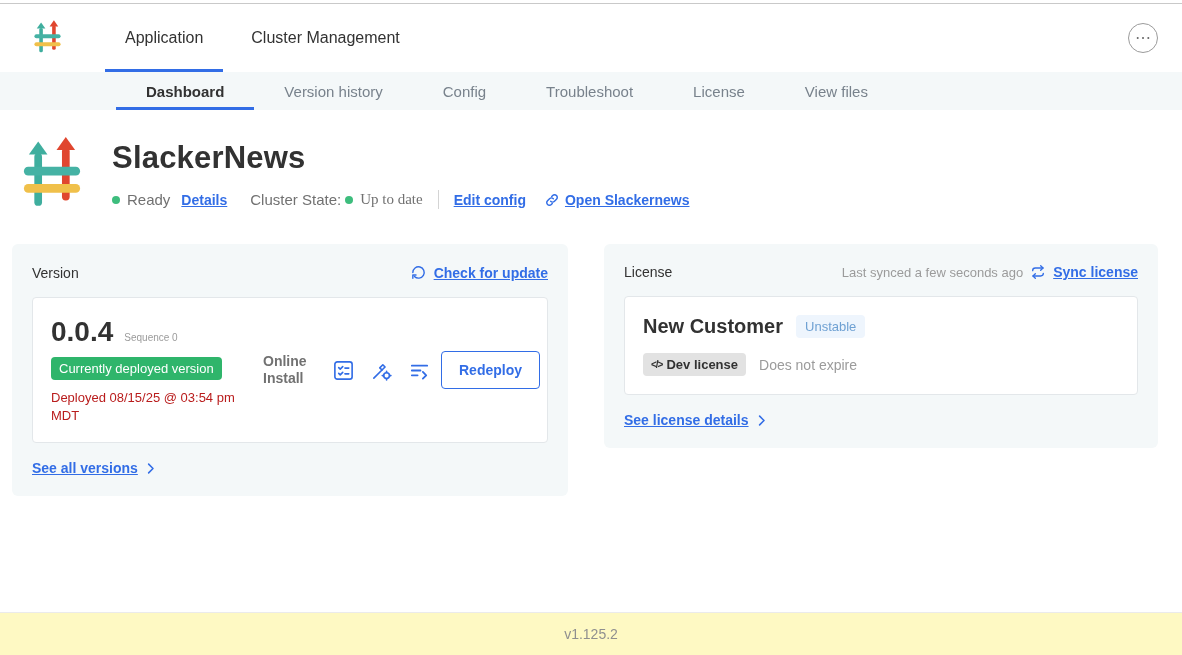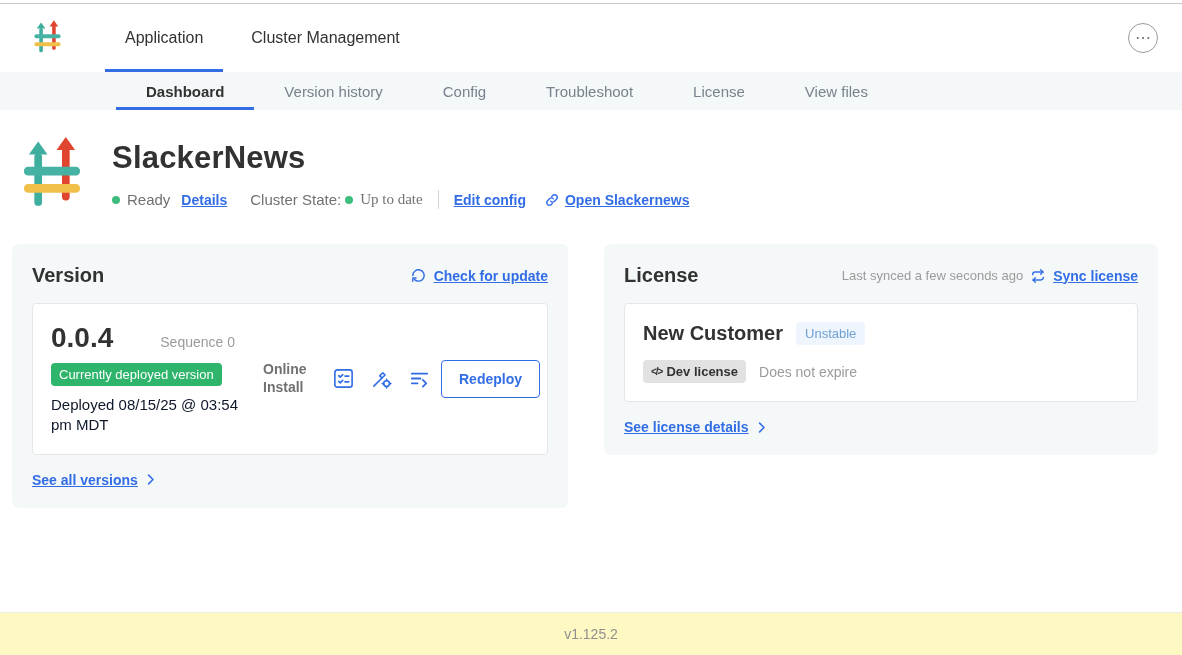--- a/index.html
+++ b/index.html
@@ -42,32 +42,32 @@
   .v-divider { width: 1px; height: 19px; background: #d4d4d4; margin-right: 15px; }
   .editconfig-lnk { margin-right: 18px; }
   .openapp-icon { margin-right: 5px; display: flex; }
 
   
   .cards { display: flex; gap: 36px; padding: 30px 24px 0 12px; align-items: flex-start; }
   .card { background: #f4f8f9; border-radius: 6px; padding: 20px; }
   .card.version { width: 556px; }
   .card.license { width: 554px; }
   .card-head { display: flex; align-items: center; margin-bottom: 16px; }
-  .card-title { font-size: 20px; font-weight: bold; }
+  .card-title { font-size: 14px; font-weight: normal; }
   .card-head-right { margin-left: auto; display: flex; align-items: center; gap: 7px; }
   .muted { color: #9b9b9b; font-size: 13px; }
   .inner { background: #fff; border: 1px solid #e3e7ea; border-radius: 4px; padding: 18px; }
 
   .version-inner { display: flex; align-items: center; }
   .ver-info { width: 212px; flex: 0 0 auto; }
   .ver-row { display: flex; align-items: baseline; gap: 11px; }
   .ver-num { font-size: 28px; font-weight: bold; }
-  .seq { font-size: 14px; color: #9b9b9b; margin-left: 36px; }
+  .seq { font-size: 10px; color: #9b9b9b; }
   .deployed-badge { display: inline-block; margin-top: 9px; background: #2fb56b; color: #fff; font-size: 13px; padding: 4px 8px; border-radius: 4px; }
-  .deployed-at { margin-top: 9px; font-size: 15px; color: #0f172a; width: 200px; line-height: 1.35; }
+  .deployed-at { margin-top: 9px; font-size: 13px; color: #b91c1c; width: 200px; line-height: 1.35; }
   .install-type { width: 54px; font-size: 14px; font-weight: bold; color: #717171; line-height: 1.25; margin-right: 15px; flex: 0 0 auto; }
   .icons { display: flex; gap: 15px; align-items: center; margin-right: 10px; }
   .icon-btn { background: none; border: none; padding: 0; cursor: pointer; display: flex; }
   .redeploy { margin-left: auto; background: #fff; border: 1px solid #326DE6; color: #326DE6; font-weight: bold; font-size: 14px; padding: 10px 17px; border-radius: 4px; cursor: pointer; font-family: inherit; }
   .see-link { display: flex; align-items: center; gap: 5px; margin-top: 17px; cursor: pointer; }
 
   .name-row { display: flex; align-items: center; gap: 13px; }
   .cust-name { font-size: 20px; font-weight: bold; }
   .channel-badge { background: #eef5fd; color: #6fa1d3; font-size: 13px; padding: 4px 9px; border-radius: 4px; }
   .lic-row { display: flex; align-items: center; gap: 13px; margin-top: 15px; }

